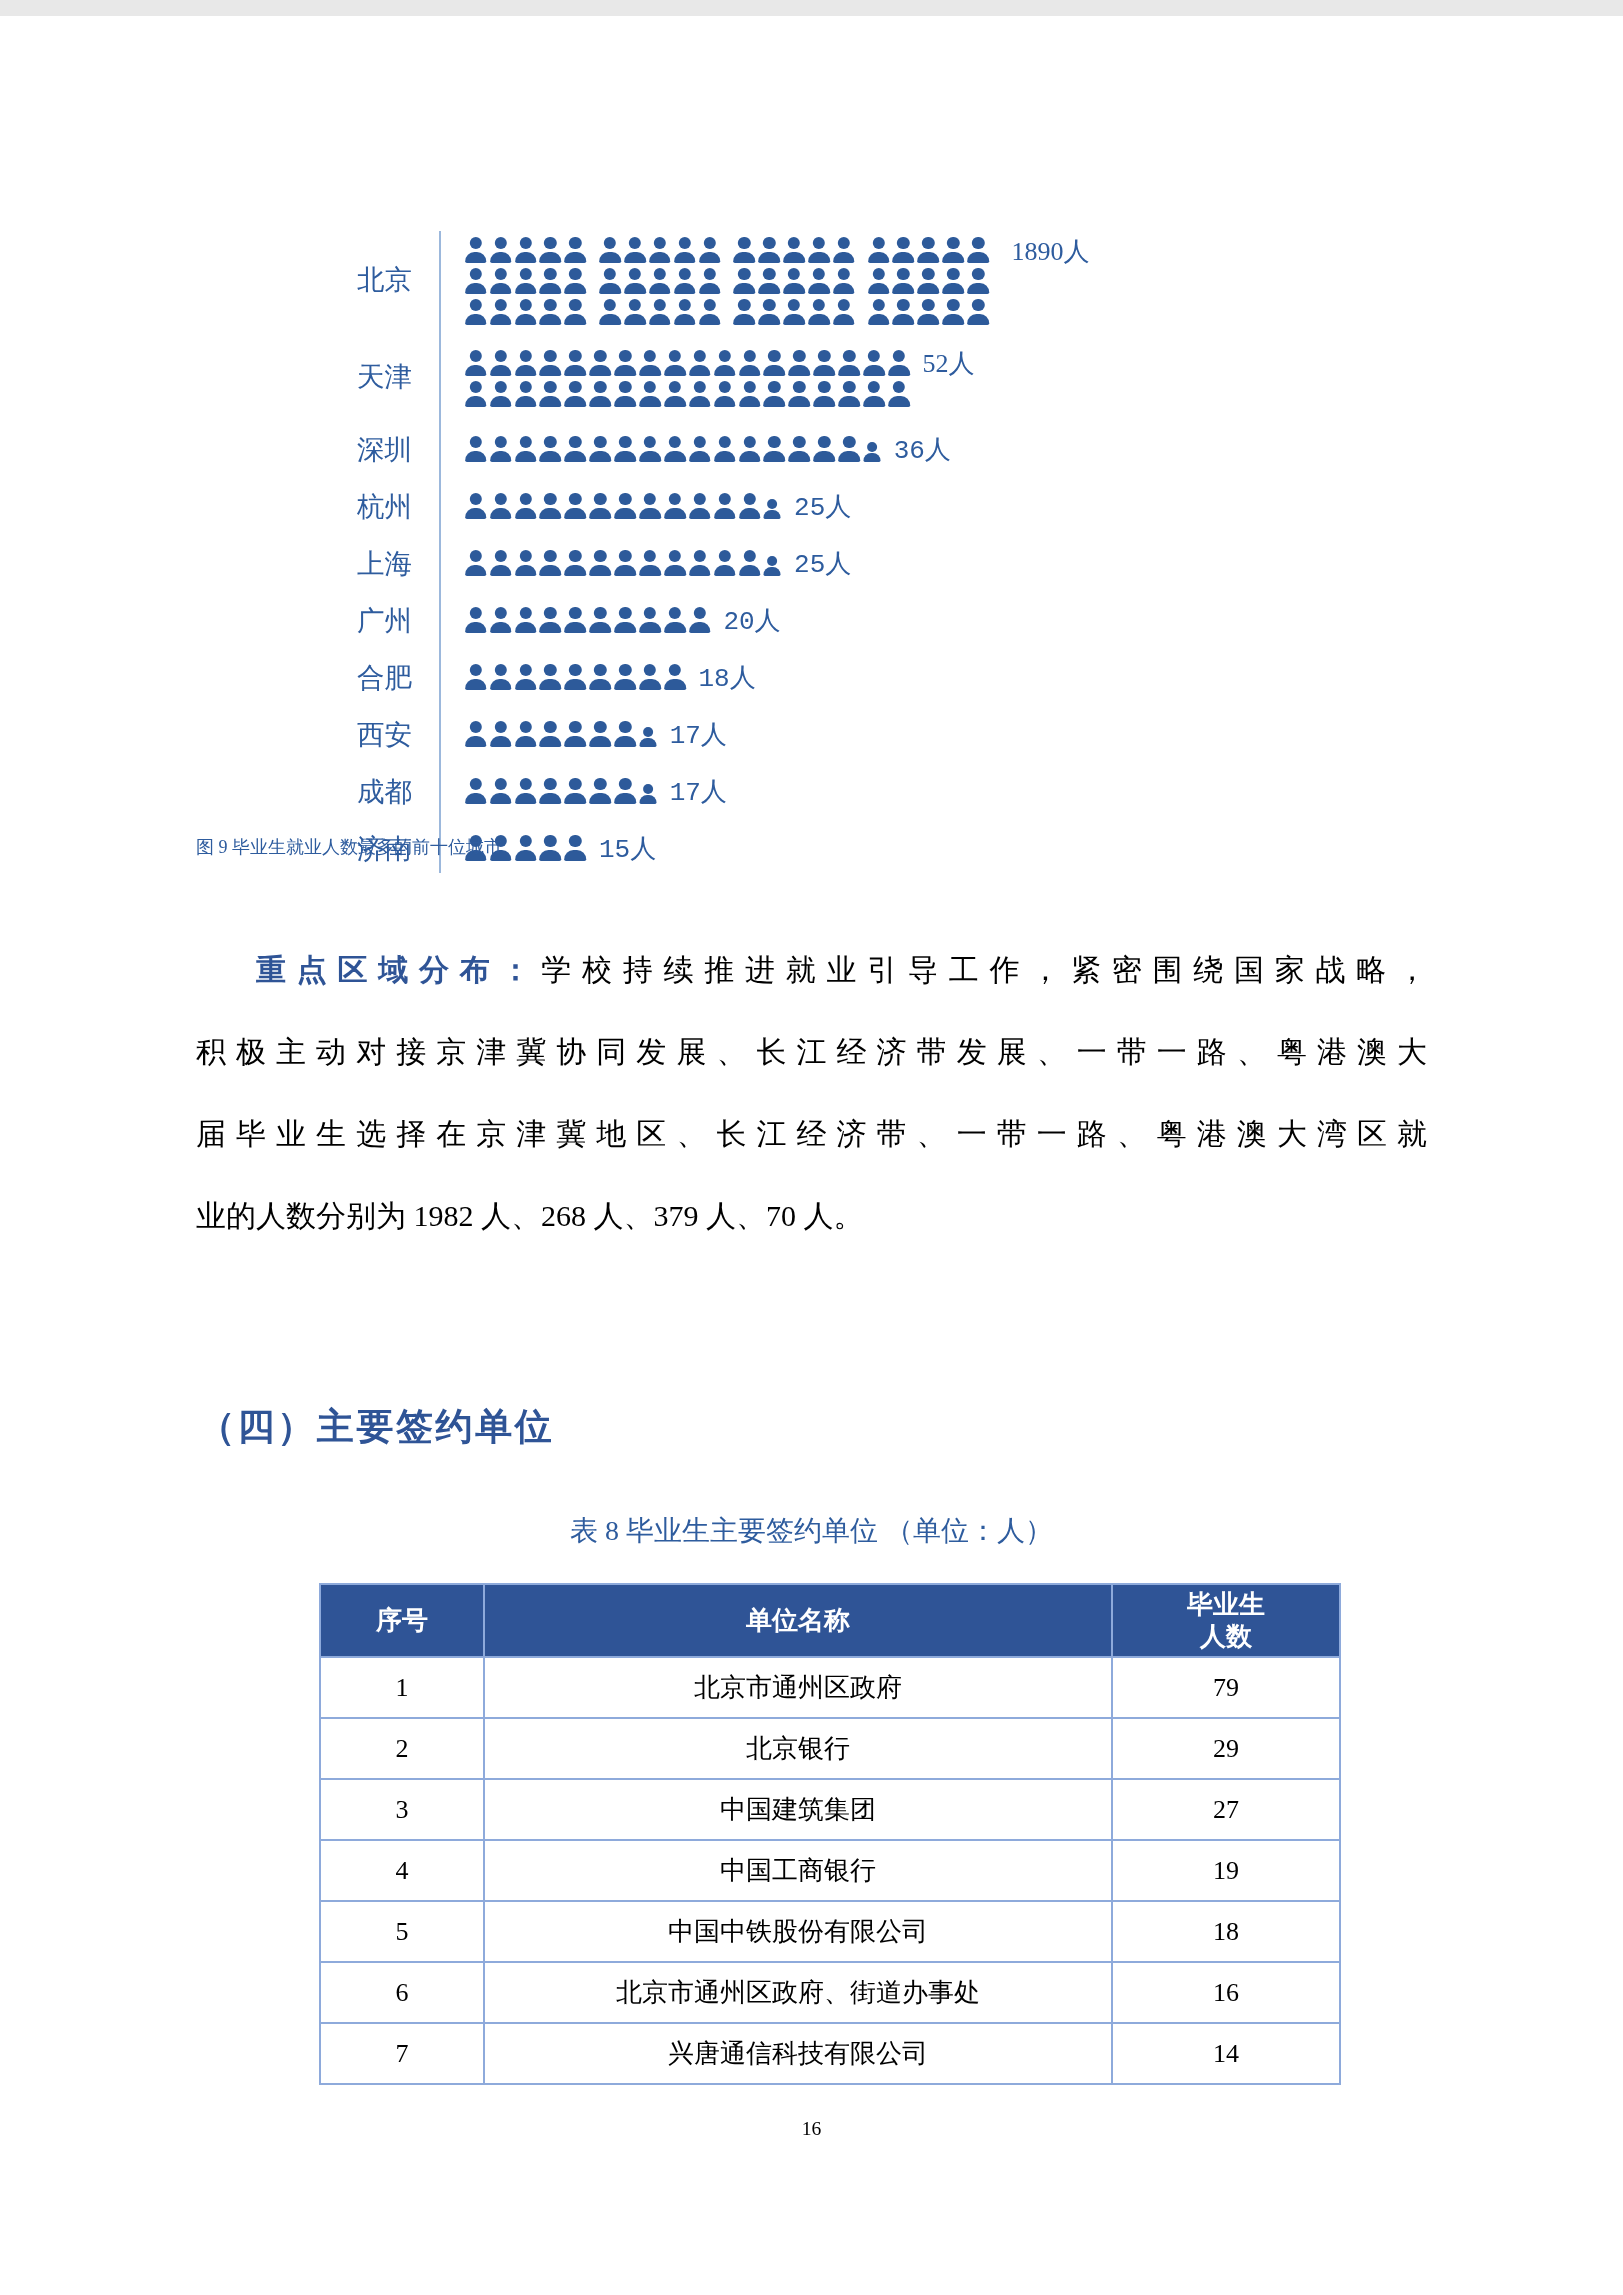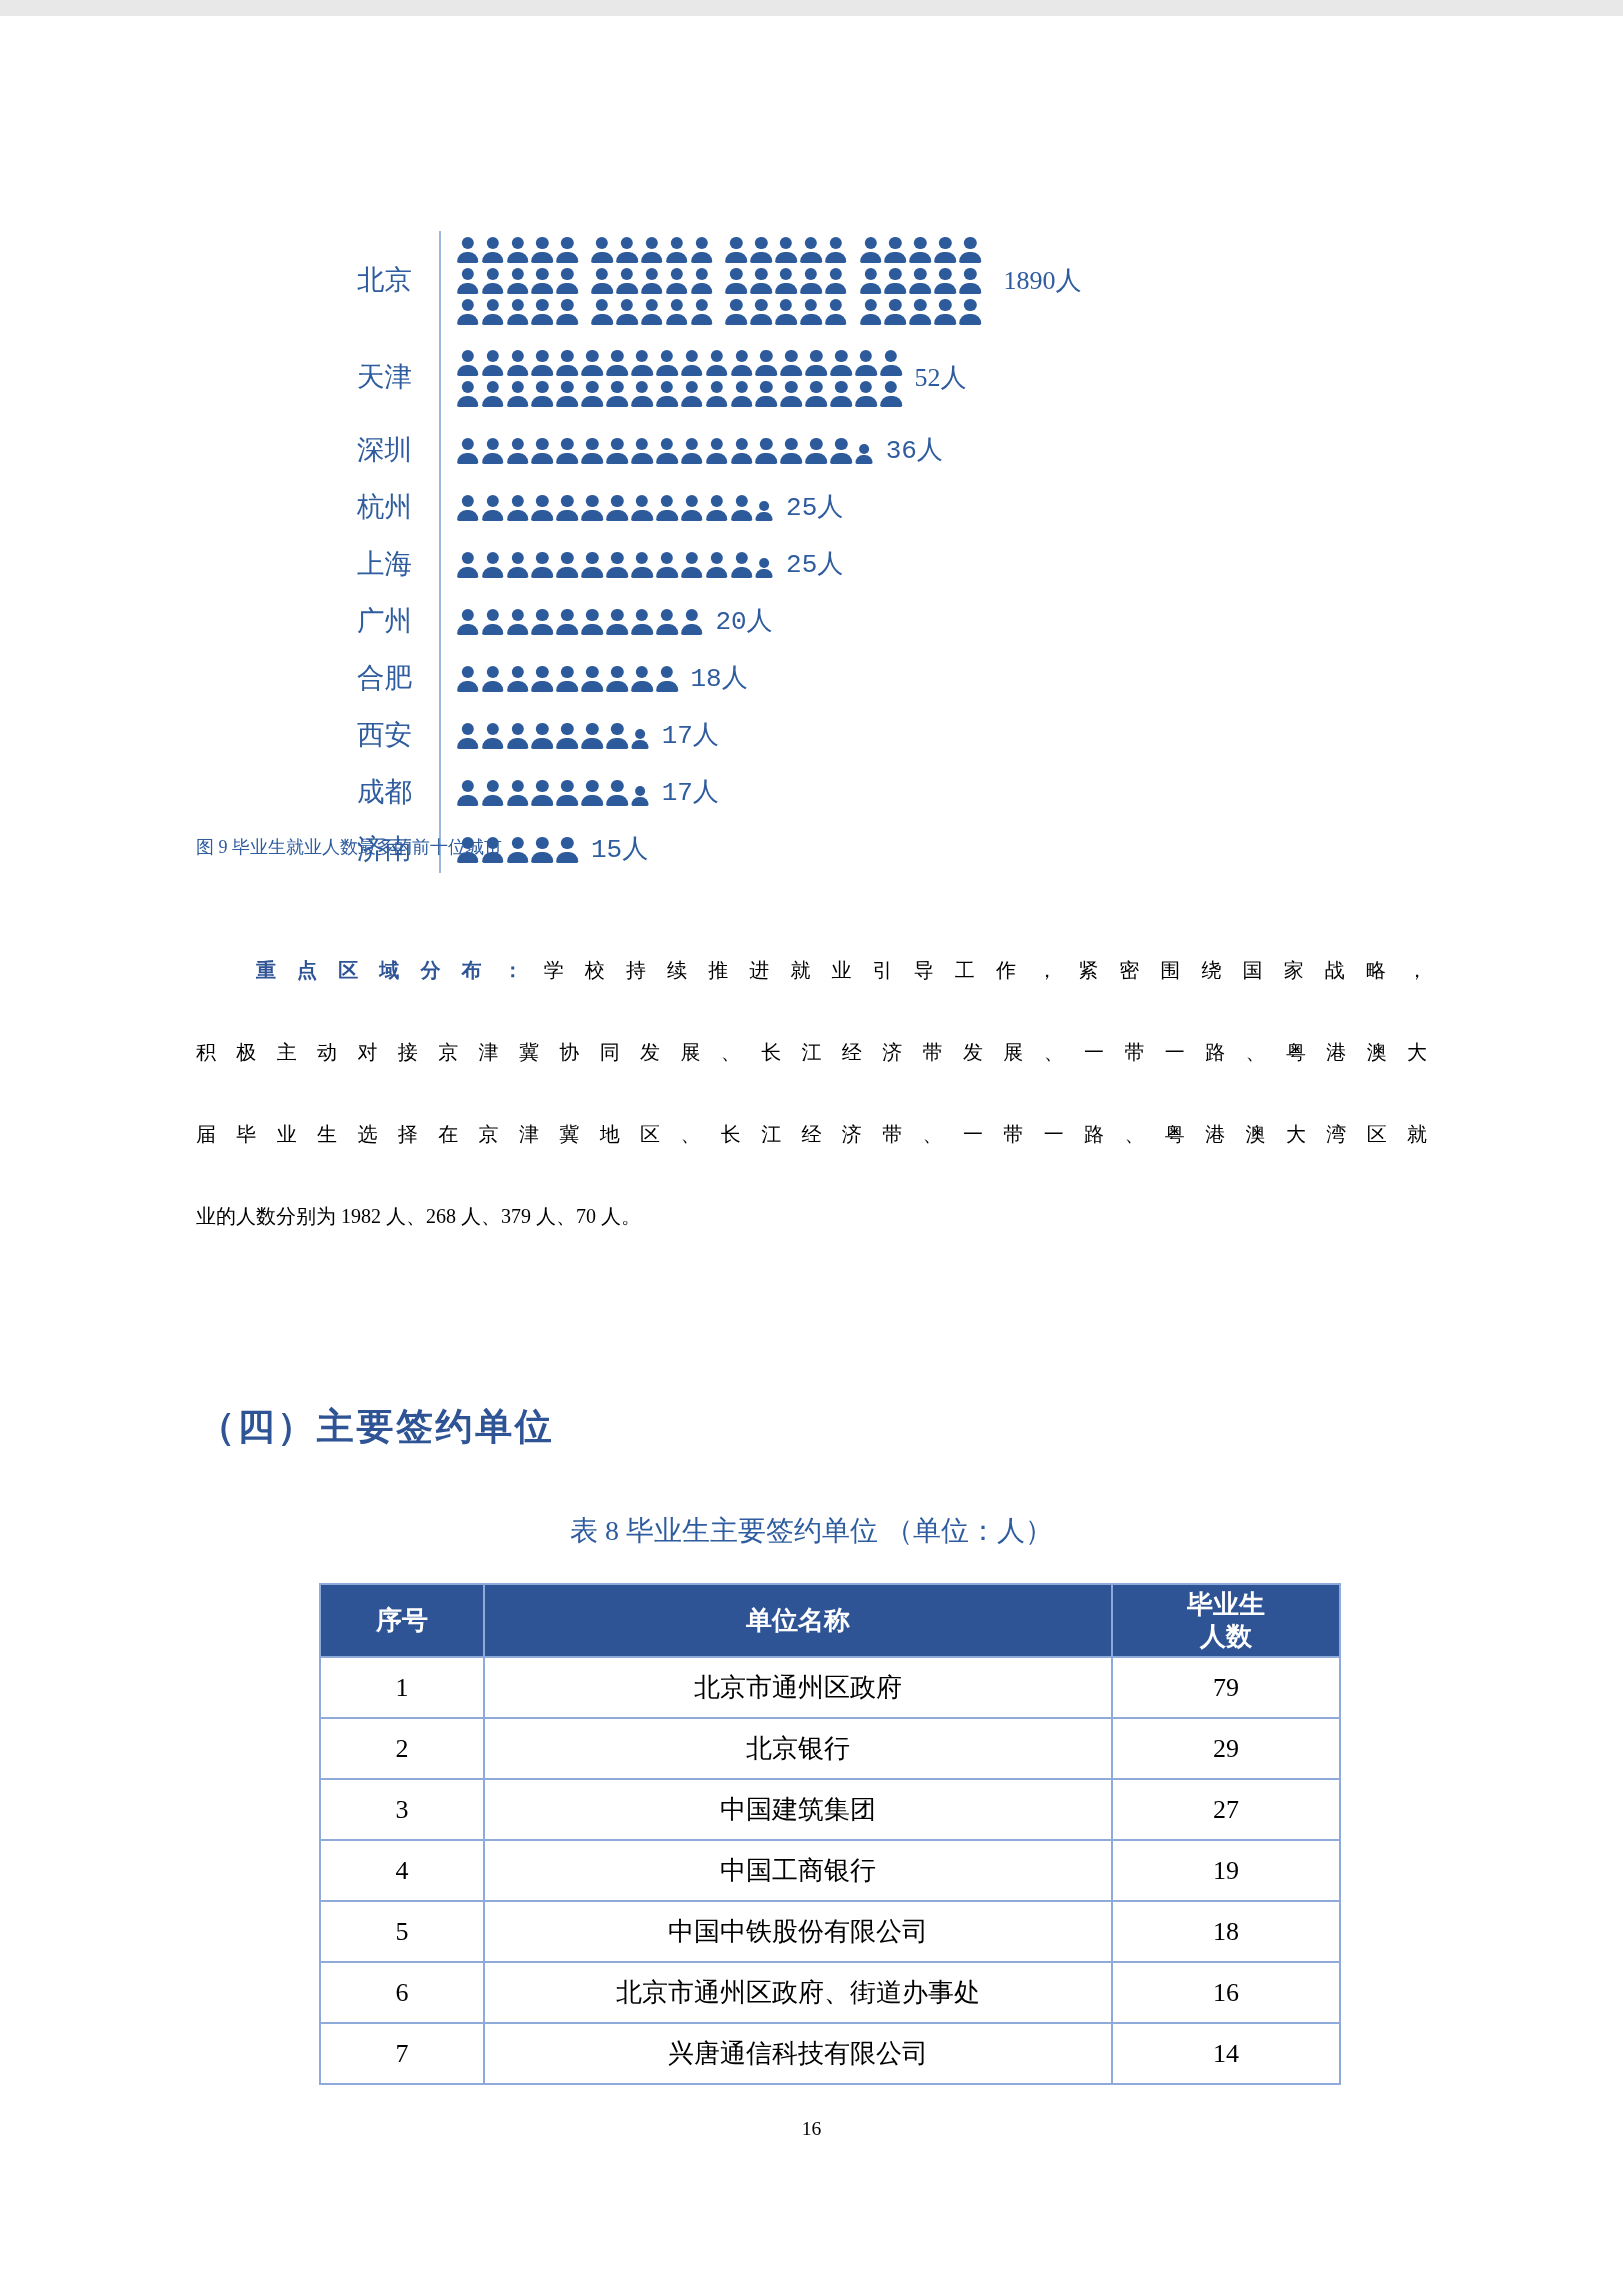--- a/index.html
+++ b/index.html
@@ -8,40 +8,40 @@
 
   
   .chart-wrap{position:absolute;left:196px;top:211px;width:1231px;}
   .axis{position:absolute;left:243px;top:3.9px;bottom:3.9px;width:2px;background:var(--axis);}
   .c-row{display:flex;align-items:center;}
   .r-lg{padding:6.5px 0;}
   .r-md{padding:13px 0;}
   .r-sm{padding:10.5px 0;font-family:Liberation Mono, monospace;}
   .c-city{width:244px;padding-right:28px;box-sizing:border-box;text-align:right;
           font-size:27.5px;color:var(--blue);flex:none;}
-  .c-area{display:flex;align-items:center;padding-left:16px;}
+  .c-area{display:flex;align-items:flex-start;padding-left:24px;}
   .c-lines{display:flex;flex-direction:column;}
   .c-line{display:flex;align-items:flex-end;height:31px;}
   .c-group{display:flex;margin-right:9.8px;}
   .c-label{font-size:26px;color:var(--blue);margin-left:10.5px;white-space:nowrap;}
   .pi{position:relative;display:inline-block;width:23.6px;height:27.5px;margin-right:1.3px;flex:none;}
   .pi::before{content:"";position:absolute;left:50%;top:0;transform:translateX(-50%);
               width:12.4px;height:12.4px;border-radius:50%;background:var(--icon);}
   .pi::after{content:"";position:absolute;left:50%;bottom:1.3px;transform:translateX(-50%);
              width:21.6px;height:11px;border-radius:10.5px 10.5px 2px 2px;background:var(--icon);}
   .pi-sm{width:19.6px;height:23.6px;}
   .pi-sm::before{width:9.8px;height:9.8px;top:2.6px;}
   .pi-sm::after{width:17px;height:8.5px;}
 
   .fig-caption{position:absolute;left:196px;top:819px;width:1231px;text-align:left;
                font-size:18px;color:var(--blue);}
 
   
   .para{position:absolute;left:196px;top:913px;width:1231px;}
-  .p-line{font-size:20px;line-height:82px;height:82px;color:#000;
+  .p-line{font-size:30px;line-height:82px;height:82px;color:#000;
           text-align:justify;text-align-last:justify;box-sizing:border-box;}
   .p-line.first{padding-left:60px;}
   .p-line.last{text-align-last:left;}
   .p-lead{color:var(--accent);font-weight:bold;}
 
   
   .sec-heading{position:absolute;left:198px;top:1386px;font-size:37px;font-weight:bold;
                color:var(--accent);letter-spacing:2.6px;}
   .tbl-caption{position:absolute;left:196px;top:1496px;width:1231px;text-align:center;
                font-size:28px;color:var(--blue);}

